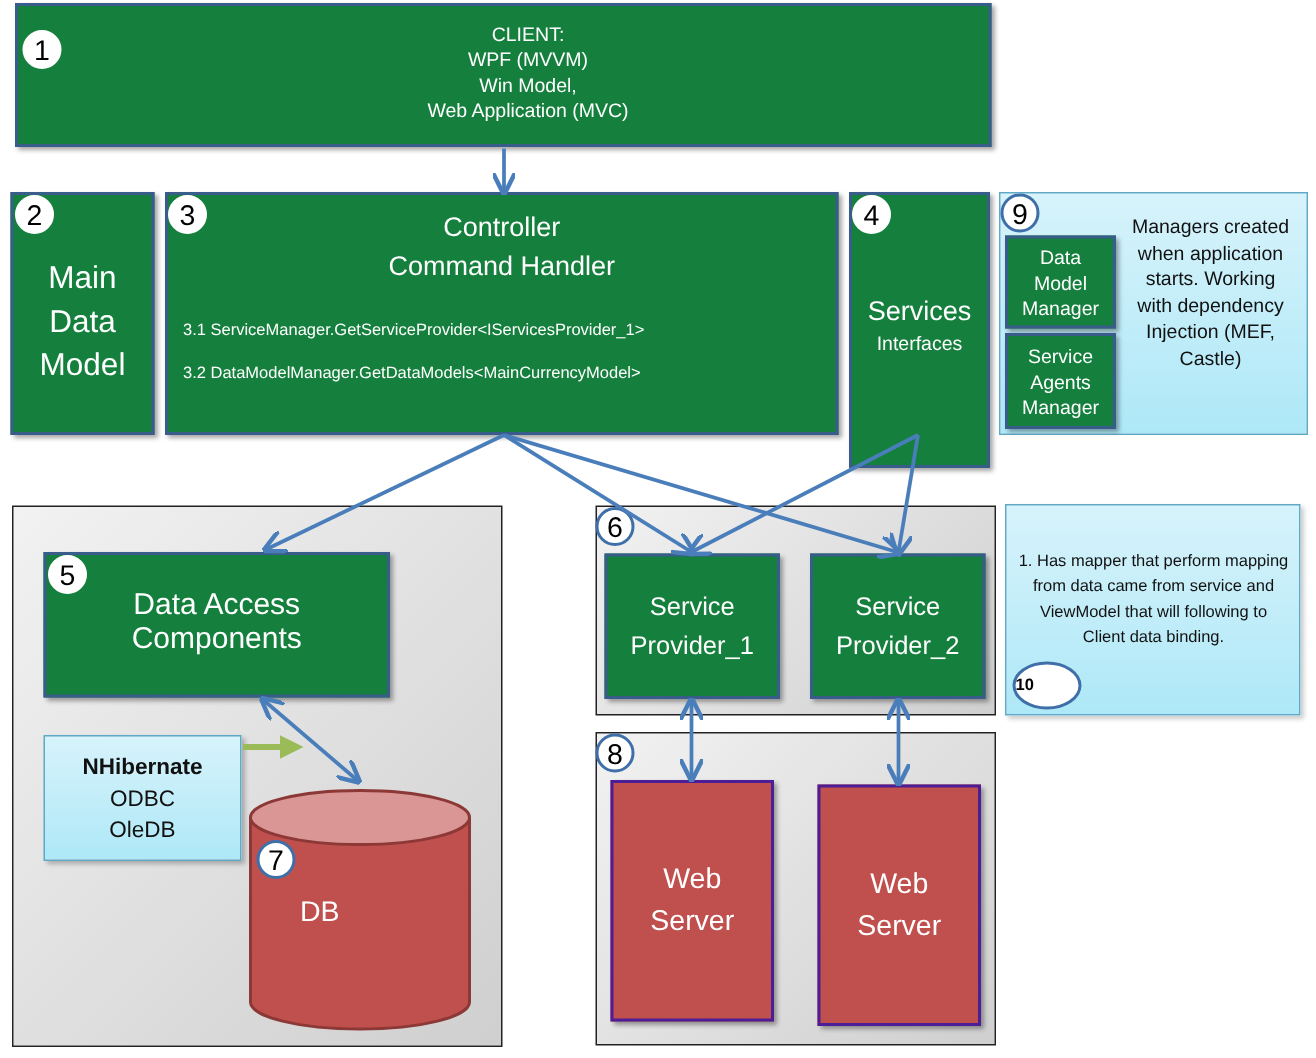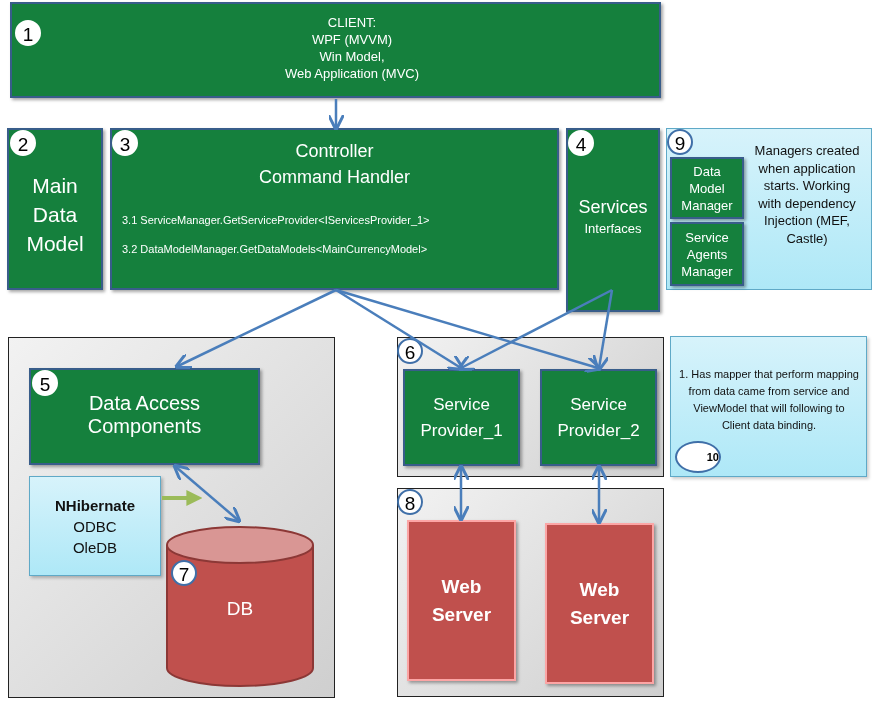--- a/index.html
+++ b/index.html
@@ -1,19 +1,19 @@
 <!DOCTYPE html>
 <html><head>
 <meta charset="utf-8">
 <style>
   html, body { margin:0; padding:0; background:#ffffff; }
   body { width:877px; height:705px; position:relative; overflow:hidden; font-family:"Liberation Sans", sans-serif; }
   .abs { position:absolute; box-sizing:border-box; }
   .blue { background:#15803d; border:2px solid #385d8a; color:#fff; box-shadow:2px 2px 3px rgba(0,0,0,0.35); }
-  .red { background:#c0504d; border:2px solid #fca5a5; color:#fff; box-shadow:2px 2px 3px rgba(0,0,0,0.35);font-weight:bold; }
+  .red { background:#c0504d; border:2px solid #4c1d95; color:#fff; box-shadow:2px 2px 3px rgba(0,0,0,0.35); }
   .cyan { background:linear-gradient(#d7f3fb, #aee8f7); border:1px solid #5fa9c7; color:#111; }
   .grey { background:linear-gradient(135deg,#f2f2f2,#cfcfcf); border:1px solid #222; }
   .num { position:absolute; width:26px; height:26px; border-radius:50%; background:#fff; border:2px solid #3f6fa8; color:#000; font-size:19px; text-align:center; line-height:25px; box-sizing:border-box; }
   .num.plain { border-color:#fff; }
   .center { display:flex; flex-direction:column; align-items:center; justify-content:center; text-align:center; }
   svg { position:absolute; left:0; top:0; }
 </style>
 </head>
 <body>
 
@@ -72,21 +72,21 @@
   <div>Manager</div>
 </div>
 <div class="abs" style="left:752px;top:142px;width:110px;font-size:13px;line-height:17.5px;text-align:center;color:#111;">Managers created when application starts. Working with dependency Injection (MEF, Castle)</div>
 <div class="num" style="left:667px;top:129px;">9</div>
 
 <div class="abs blue center" style="left:29px;top:368px;width:231px;height:97px;">
   <div style="font-size:20px;margin-top:-4px;">Data Access Components</div>
 </div>
 <div class="num plain" style="left:32px;top:370px;">5</div>
 
-<div class="abs cyan center" style="left:29px;top:476px;width:132px;height:100px;font-size:15px;line-height:21px;box-shadow:2px 2px 3px rgba(0,0,0,0.25);">
+<div class="abs cyan center" style="left:29px;top:490px;width:132px;height:84px;font-size:15px;line-height:21px;box-shadow:2px 2px 3px rgba(0,0,0,0.25);">
   <div style="font-weight:bold;">NHibernate</div>
   <div>ODBC</div>
   <div>OleDB</div>
 </div>
 
 <div class="abs blue center" style="left:403px;top:369px;width:117px;height:97px;font-size:17px;line-height:26px;">
   <div>Service</div>
   <div>Provider_1</div>
 </div>
 <div class="abs blue center" style="left:540px;top:369px;width:117px;height:97px;font-size:17px;line-height:26px;">
@@ -100,21 +100,21 @@
   <div>Server</div>
 </div>
 <div class="abs red center" style="left:545px;top:523px;width:109px;height:161px;font-size:19px;line-height:28px;">
   <div>Web</div>
   <div>Server</div>
 </div>
 <div class="num" style="left:397px;top:489px;">8</div>
 
 <div class="abs cyan" style="left:670px;top:336px;width:197px;height:141px;box-shadow:2px 2px 3px rgba(0,0,0,0.2);"></div>
 <div class="abs" style="left:678px;top:366px;width:182px;font-size:11px;line-height:17px;text-align:center;color:#111;">1. Has mapper that perform mapping from data came from service and ViewModel that will following to Client data binding.</div>
-<div class="abs" style="left:675px;top:441px;width:46px;height:32px;border-radius:50%;background:#fff;border:2px solid #3f6fa8;font-size:11px;font-weight:bold;text-align:right;line-height:28px;color:#000;">10</div>
+<div class="abs" style="left:675px;top:441px;width:46px;height:32px;border-radius:50%;background:#fff;border:2px solid #3f6fa8;font-size:11px;font-weight:bold;text-align:left;line-height:28px;color:#000;">10</div>
 
 <svg width="877" height="705">
   <defs>
     <marker id="ah" viewBox="0 0 10 10" refX="8" refY="5" markerWidth="6" markerHeight="6" orient="auto-start-reverse">
       <path d="M0,0 L10,5 L0,10" fill="none" stroke="#4a7ebb" stroke-width="2"></path>
     </marker>
     <marker id="ahg" viewBox="0 0 10 10" refX="6" refY="5" markerWidth="4" markerHeight="4" orient="auto">
       <path d="M0,0 L10,5 L0,10 z" fill="#9bbb59"></path>
     </marker>
   </defs>
@@ -129,14 +129,14 @@
     <line x1="461" y1="468" x2="461" y2="518" marker-start="url(#ah)" marker-end="url(#ah)"></line>
     <line x1="599" y1="468" x2="599" y2="521" marker-start="url(#ah)" marker-end="url(#ah)"></line>
   </g>
   <line x1="162" y1="498" x2="196" y2="498" stroke="#9bbb59" stroke-width="4" marker-end="url(#ahg)"></line>
   <g>
     <path d="M167,545 L167,668 A73,18 0 0 0 313,668 L313,545" fill="#c0504d" stroke="#8c3836" stroke-width="2"></path>
     <ellipse cx="240" cy="545" rx="73" ry="18" fill="#d99694" stroke="#8c3836" stroke-width="2"></ellipse>
   </g>
 </svg>
 
-<div class="abs" style="left:200px;top:598px;width:80px;text-align:center;color:#fff;font-size:19px;">DB</div>
+<div class="abs" style="left:200px;top:598px;width:80px;color:#fff;font-size:19px;">DB</div>
 <div class="num" style="left:171px;top:560px;">7</div>
 
 </body></html>

